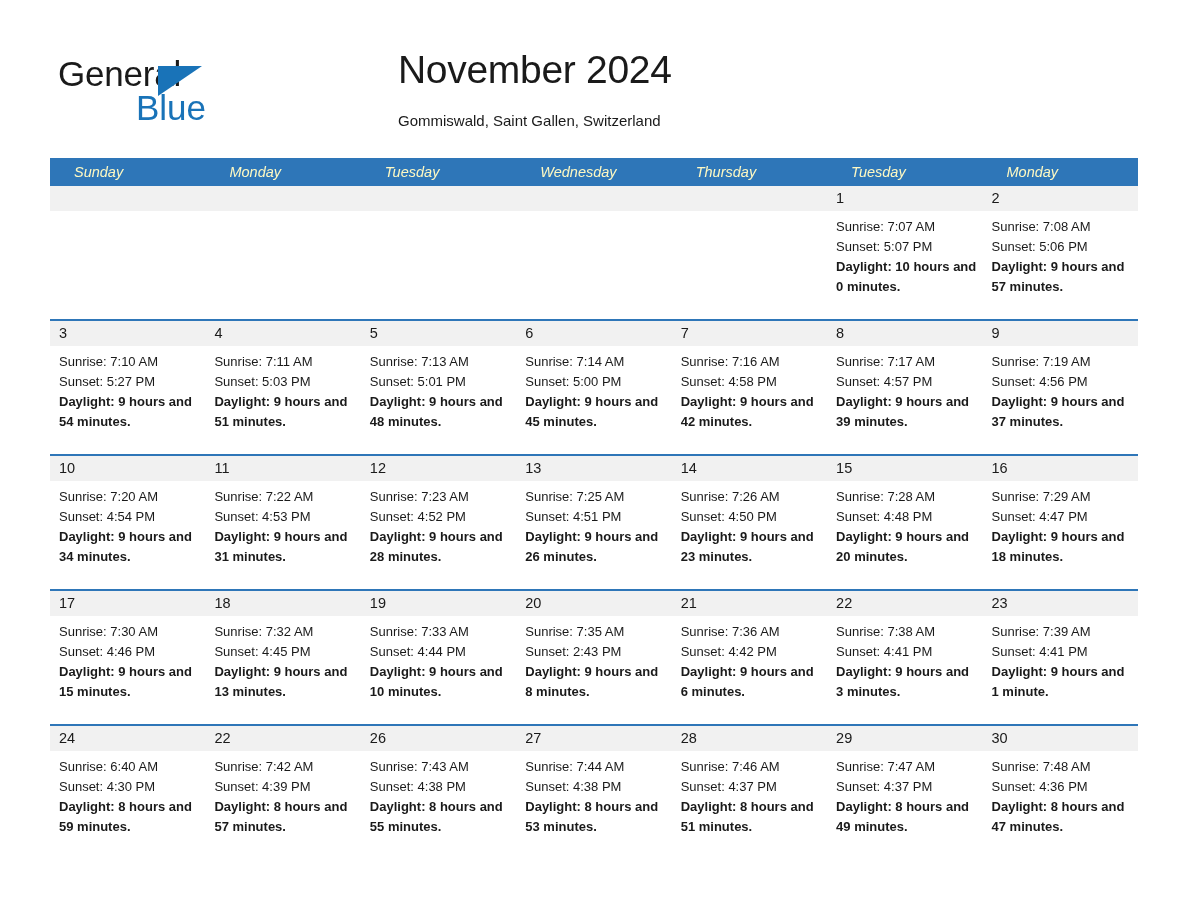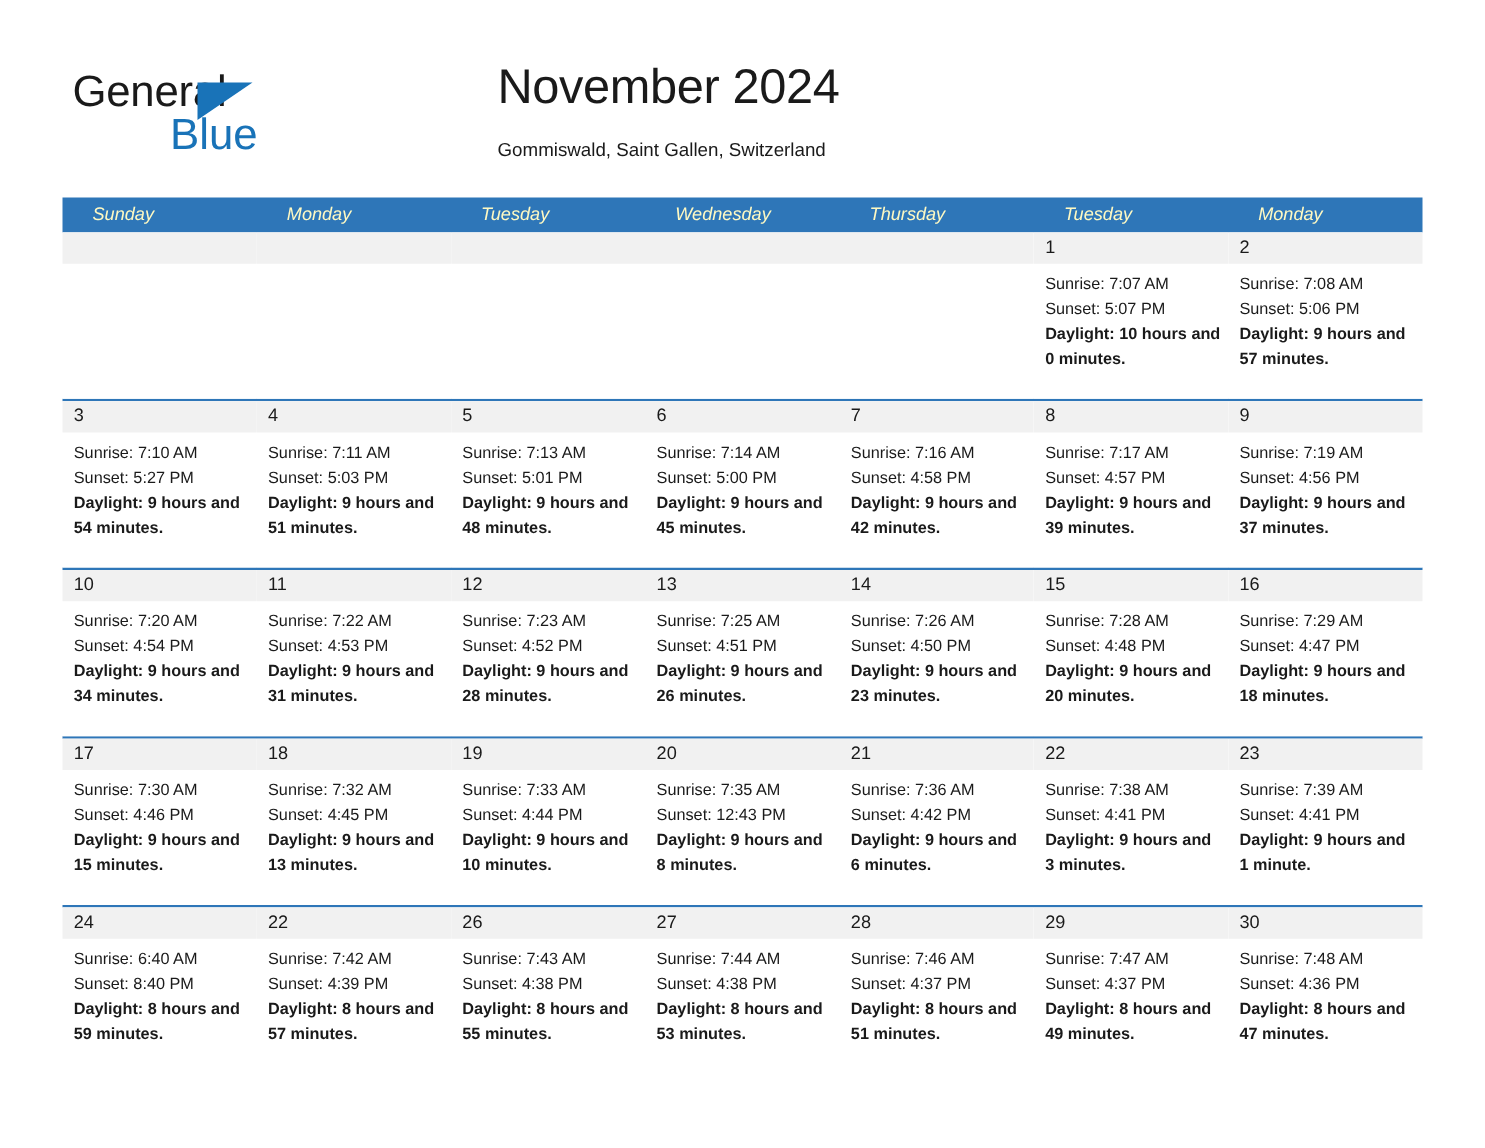--- a/index.html
+++ b/index.html
@@ -350,21 +350,21 @@
             <div class="day-info">
               <div>Sunrise: 7:33 AM</div>
               <div>Sunset: 4:44 PM</div>
               <div class="daylight">Daylight: 9 hours and 10 minutes.</div>
             </div>
           </div>
           <div class="day-cell">
             <div class="day-num">20</div>
             <div class="day-info">
               <div>Sunrise: 7:35 AM</div>
-              <div>Sunset: 12:43 PM</div>
+              <div>Sunset: 2:43 PM</div>
               <div class="daylight">Daylight: 9 hours and 8 minutes.</div>
             </div>
           </div>
           <div class="day-cell">
             <div class="day-num">21</div>
             <div class="day-info">
               <div>Sunrise: 7:36 AM</div>
               <div>Sunset: 4:42 PM</div>
               <div class="daylight">Daylight: 9 hours and 6 minutes.</div>
             </div>
@@ -384,21 +384,21 @@
               <div>Sunset: 4:41 PM</div>
               <div class="daylight">Daylight: 9 hours and 1 minute.</div>
             </div>
           </div>
         </div>
         <div class="week-row">
           <div class="day-cell">
             <div class="day-num">24</div>
             <div class="day-info">
               <div>Sunrise: 6:40 AM</div>
-              <div>Sunset: 8:40 PM</div>
+              <div>Sunset: 4:30 PM</div>
               <div class="daylight">Daylight: 8 hours and 59 minutes.</div>
             </div>
           </div>
           <div class="day-cell">
             <div class="day-num">22</div>
             <div class="day-info">
               <div>Sunrise: 7:42 AM</div>
               <div>Sunset: 4:39 PM</div>
               <div class="daylight">Daylight: 8 hours and 57 minutes.</div>
             </div>

